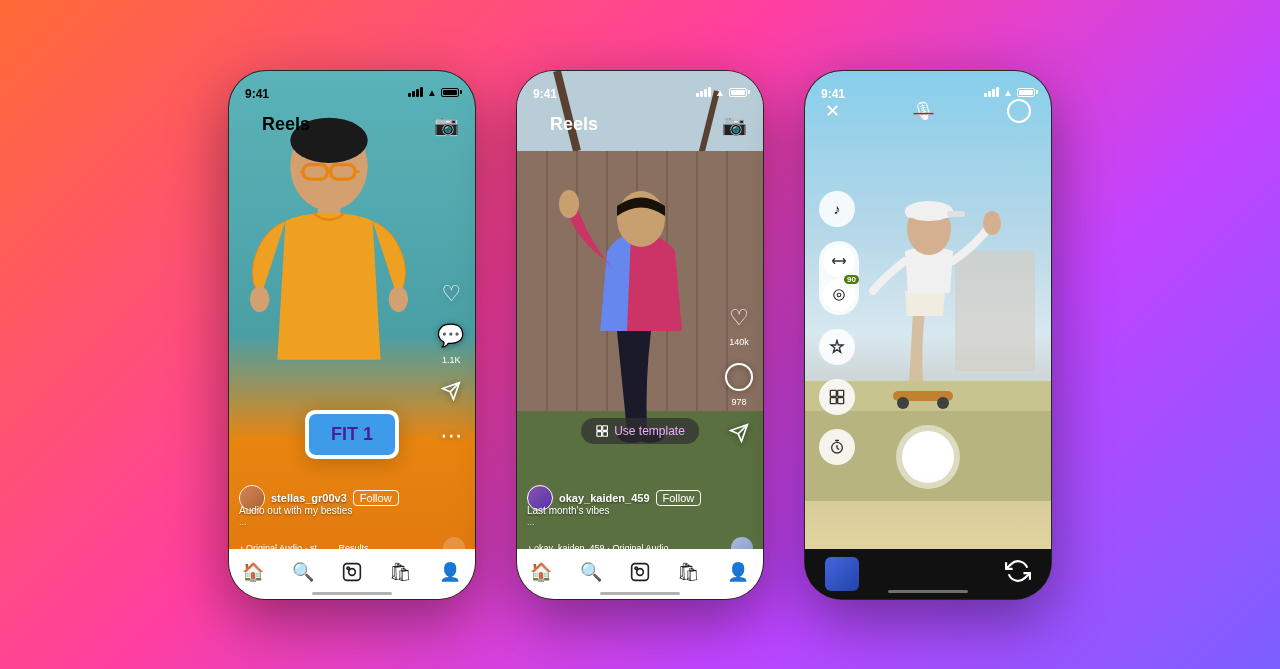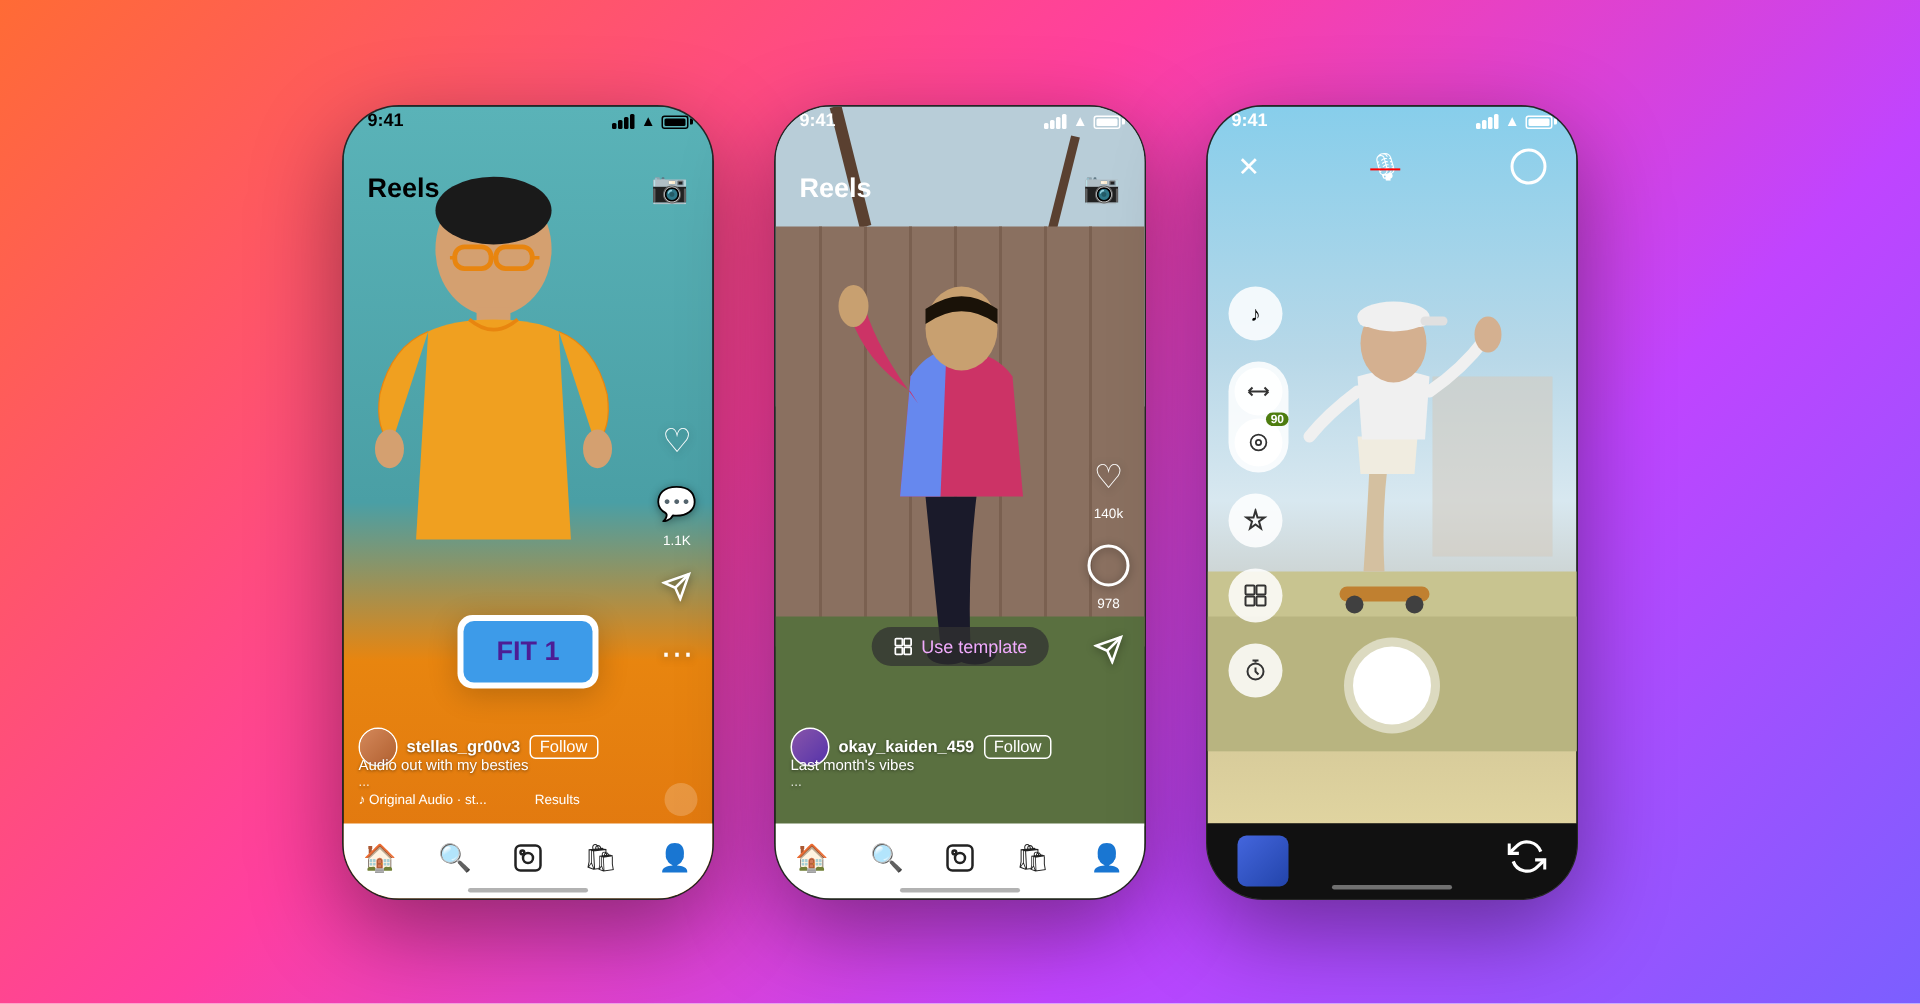--- a/index.html
+++ b/index.html
@@ -26,22 +26,22 @@
       box-shadow: 0 20px 60px rgba(0,0,0,0.4);
       border: 1.5px solid rgba(255,255,255,0.15);
       display: flex;
       flex-direction: column;
     }
 
     
     .status-bar {
       display: flex;
       justify-content: space-between;
-      align-items: flex-end;
-      padding: 2px 16px 4px;
+      align-items: flex-start;
+      padding: 16px 16px 4px;
       position: absolute;
       top: 0;
       left: 0;
       right: 0;
       z-index: 10;
       color: #000;
       font-size: 11px;
       font-weight: 600;
     }
     .status-bar.light { color: #fff; }
@@ -82,21 +82,21 @@
     }
 
     .reels-header {
       display: flex;
       justify-content: space-between;
       align-items: center;
       padding: 42px 16px 8px;
       color: #000;
     }
     .reels-header.light { color: #fff; }
-    .reels-title { font-size: 18px; font-weight: 700; }
+    .reels-title { font-size: 18px; font-weight: 700; margin-left: 17px; }
     .camera-icon { font-size: 20px; }
 
     .fit-check-label {
       position: absolute;
       bottom: 170px;
       left: 0; right: 0;
       text-align: center;
       color: #fff;
       font-size: 14px;
       font-weight: 600;
@@ -195,26 +195,26 @@
       bottom: 72px;
       left: 10px;
       right: 60px;
       font-size: 10px;
       color: #fff;
       text-shadow: 0 1px 2px rgba(0,0,0,0.5);
     }
 
     .audio-bar {
       position: absolute;
-      bottom: 55px;
+      bottom: 40px;
       left: 10px;
       right: 10px;
       display: flex;
       align-items: center;
-      gap: 24px;
+      gap: 6px;
       font-size: 9px;
       color: #fff;
     }
 
     
     .bottom-nav {
       position: absolute;
       bottom: 0;
       left: 0; right: 0;
       height: 50px;
@@ -562,20 +562,26 @@
       <span class="username">okay_kaiden_459</span>
       <button class="follow-btn">Follow</button>
     </div>
 
     <div class="caption">
       <span>Last month's vibes</span>
       <br>
       <span style="font-size:9px;opacity:0.8;">...</span>
     </div>
 
+    <div class="audio-bar">
+      <span>♪ okay_kaiden_459 · Original Audio</span>
+      <div style="width:22px;height:22px;background:rgba(255,255,255,0.2);border-radius:50%;margin-left:auto;overflow:hidden;">
+        <div style="width:100%;height:100%;background:linear-gradient(135deg,#aabbdd,#8899cc);"></div>
+      </div>
+    </div>
   </div>
 
   <div class="bottom-nav">
     <div class="nav-item">🏠</div>
     <div class="nav-item">🔍</div>
     <div class="nav-item">
       <svg width="20" height="20" viewBox="0 0 24 24" fill="none" stroke="#222" stroke-width="2">
         <rect x="2" y="2" width="20" height="20" rx="4"></rect>
         <circle cx="12" cy="12" r="4"></circle>
         <circle cx="7.5" cy="7.5" r="1.5"></circle>

